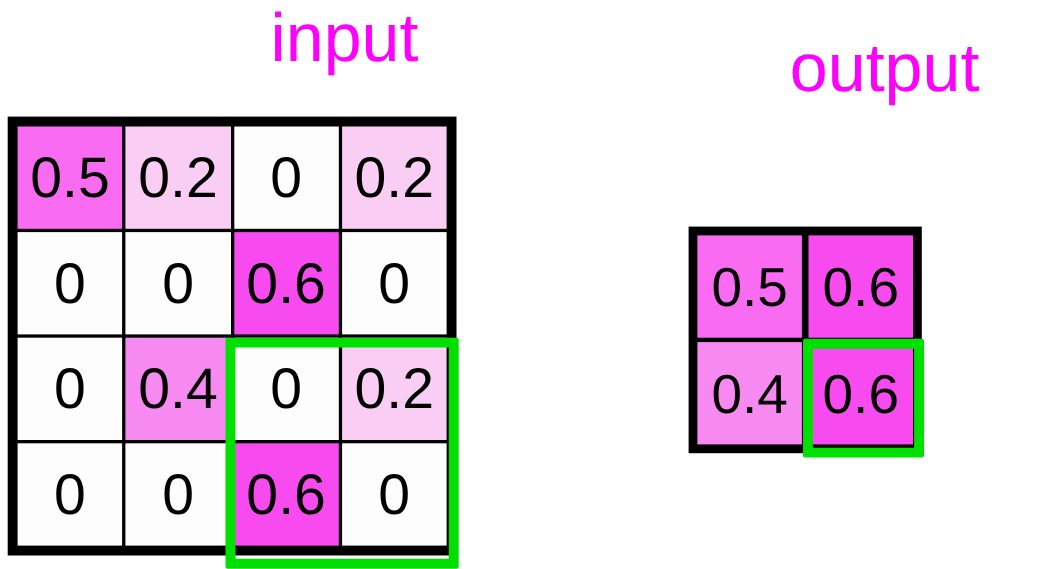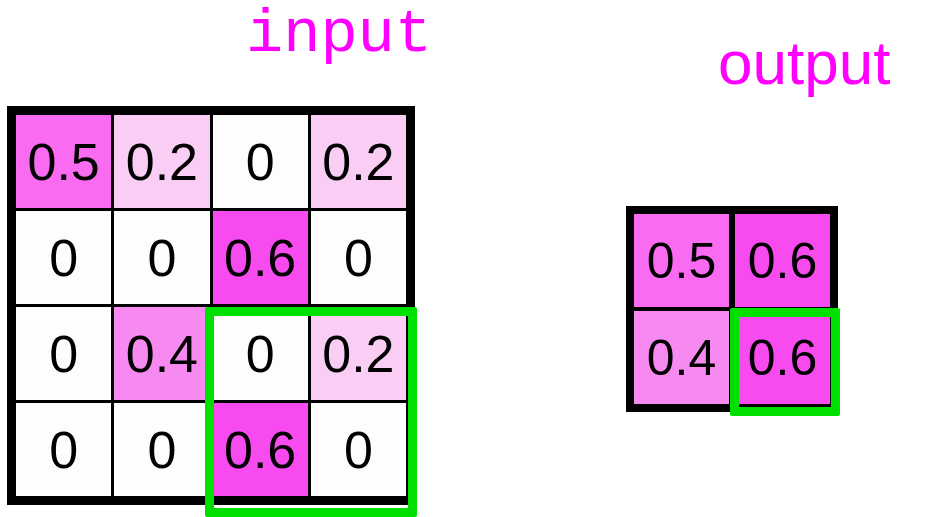--- a/index.html
+++ b/index.html
@@ -122,21 +122,21 @@
   #output-selection {
     left: 730px;
     top: 308px;
     width: 110px;
     height: 108px;
   }
 </style>
 </head>
 <body>
 
-<div class="panel-title" id="input-title" style="color: rgb(255, 0, 255); font-family: Liberation Mono, monospace;">input</div>
+<div class="panel-title" id="input-title" style="color: rgb(255, 0, 255);">input</div>
 
 <div class="panel-title" id="output-title" style="color: rgb(255, 0, 255);">output</div>
 
 <div class="grid" id="input-grid" style="background-color: rgb(0, 0, 0);">
   <div class="grid-row">
     <div class="cell" style="background-color: rgb(249, 108, 242);">
       <span class="cell-text">0.5</span>
     </div>
     <div class="cell" style="background-color: rgb(249, 205, 244);">
       <span class="cell-text">0.2</span>

